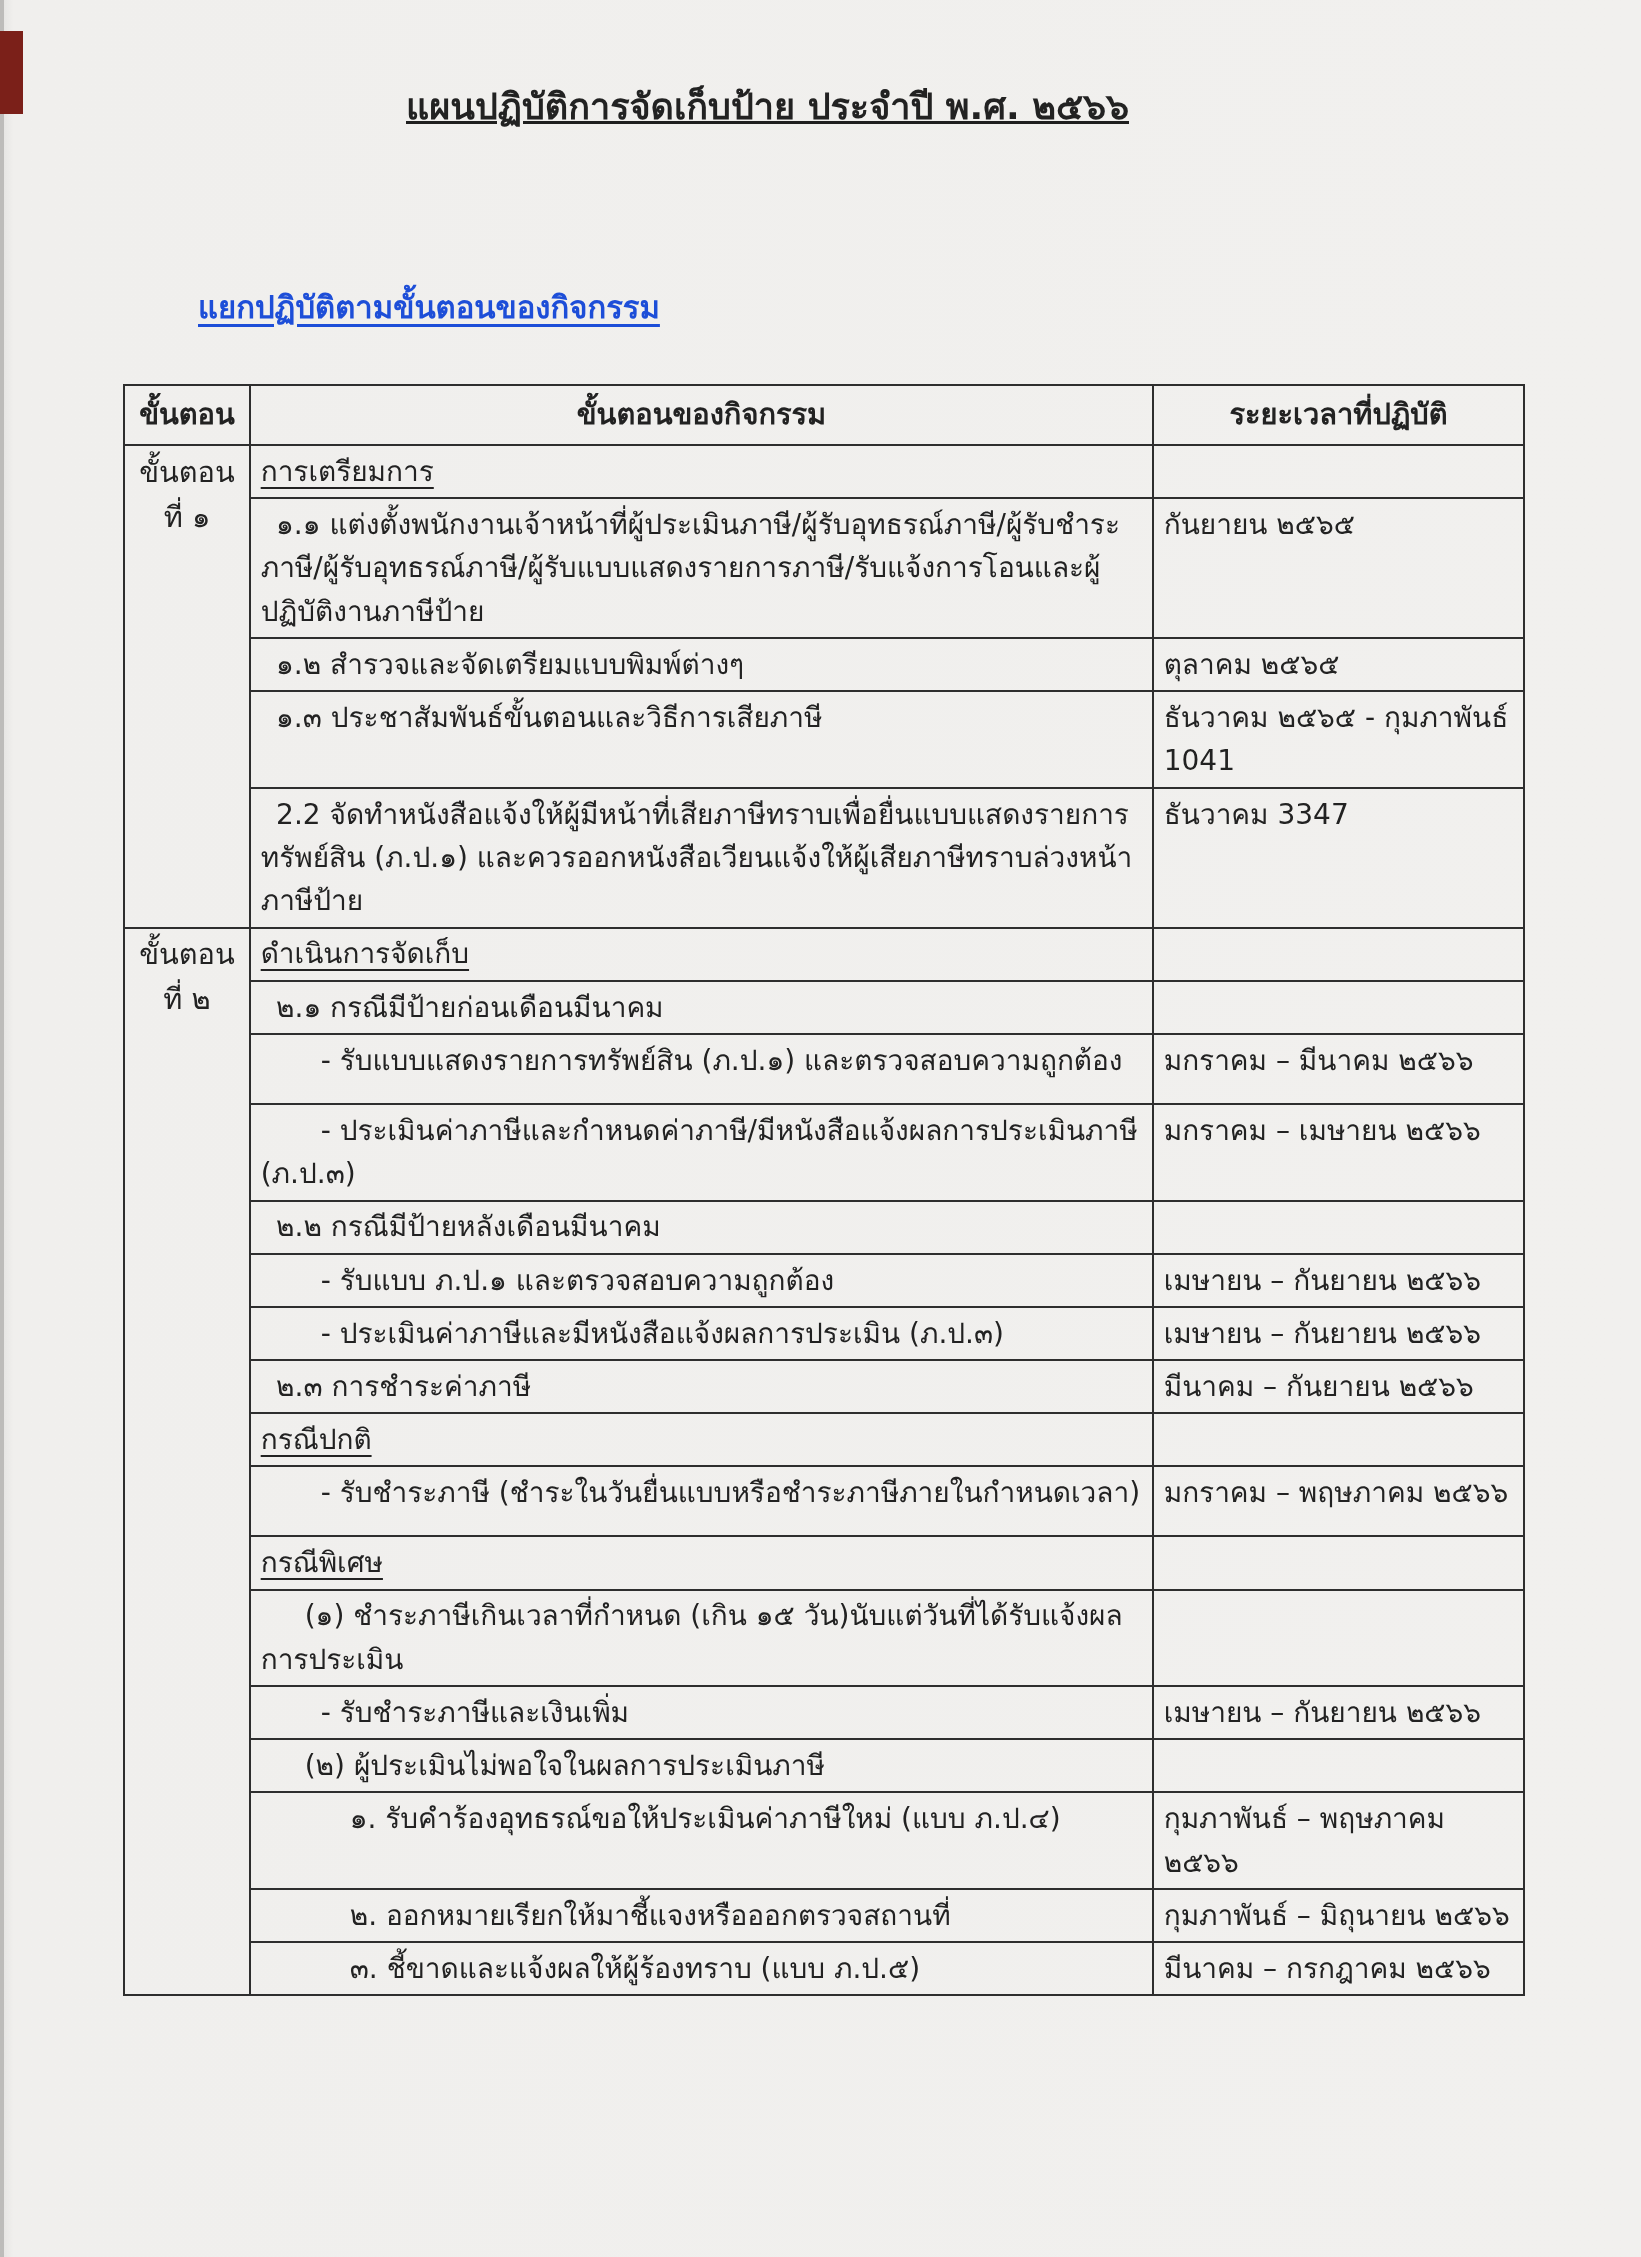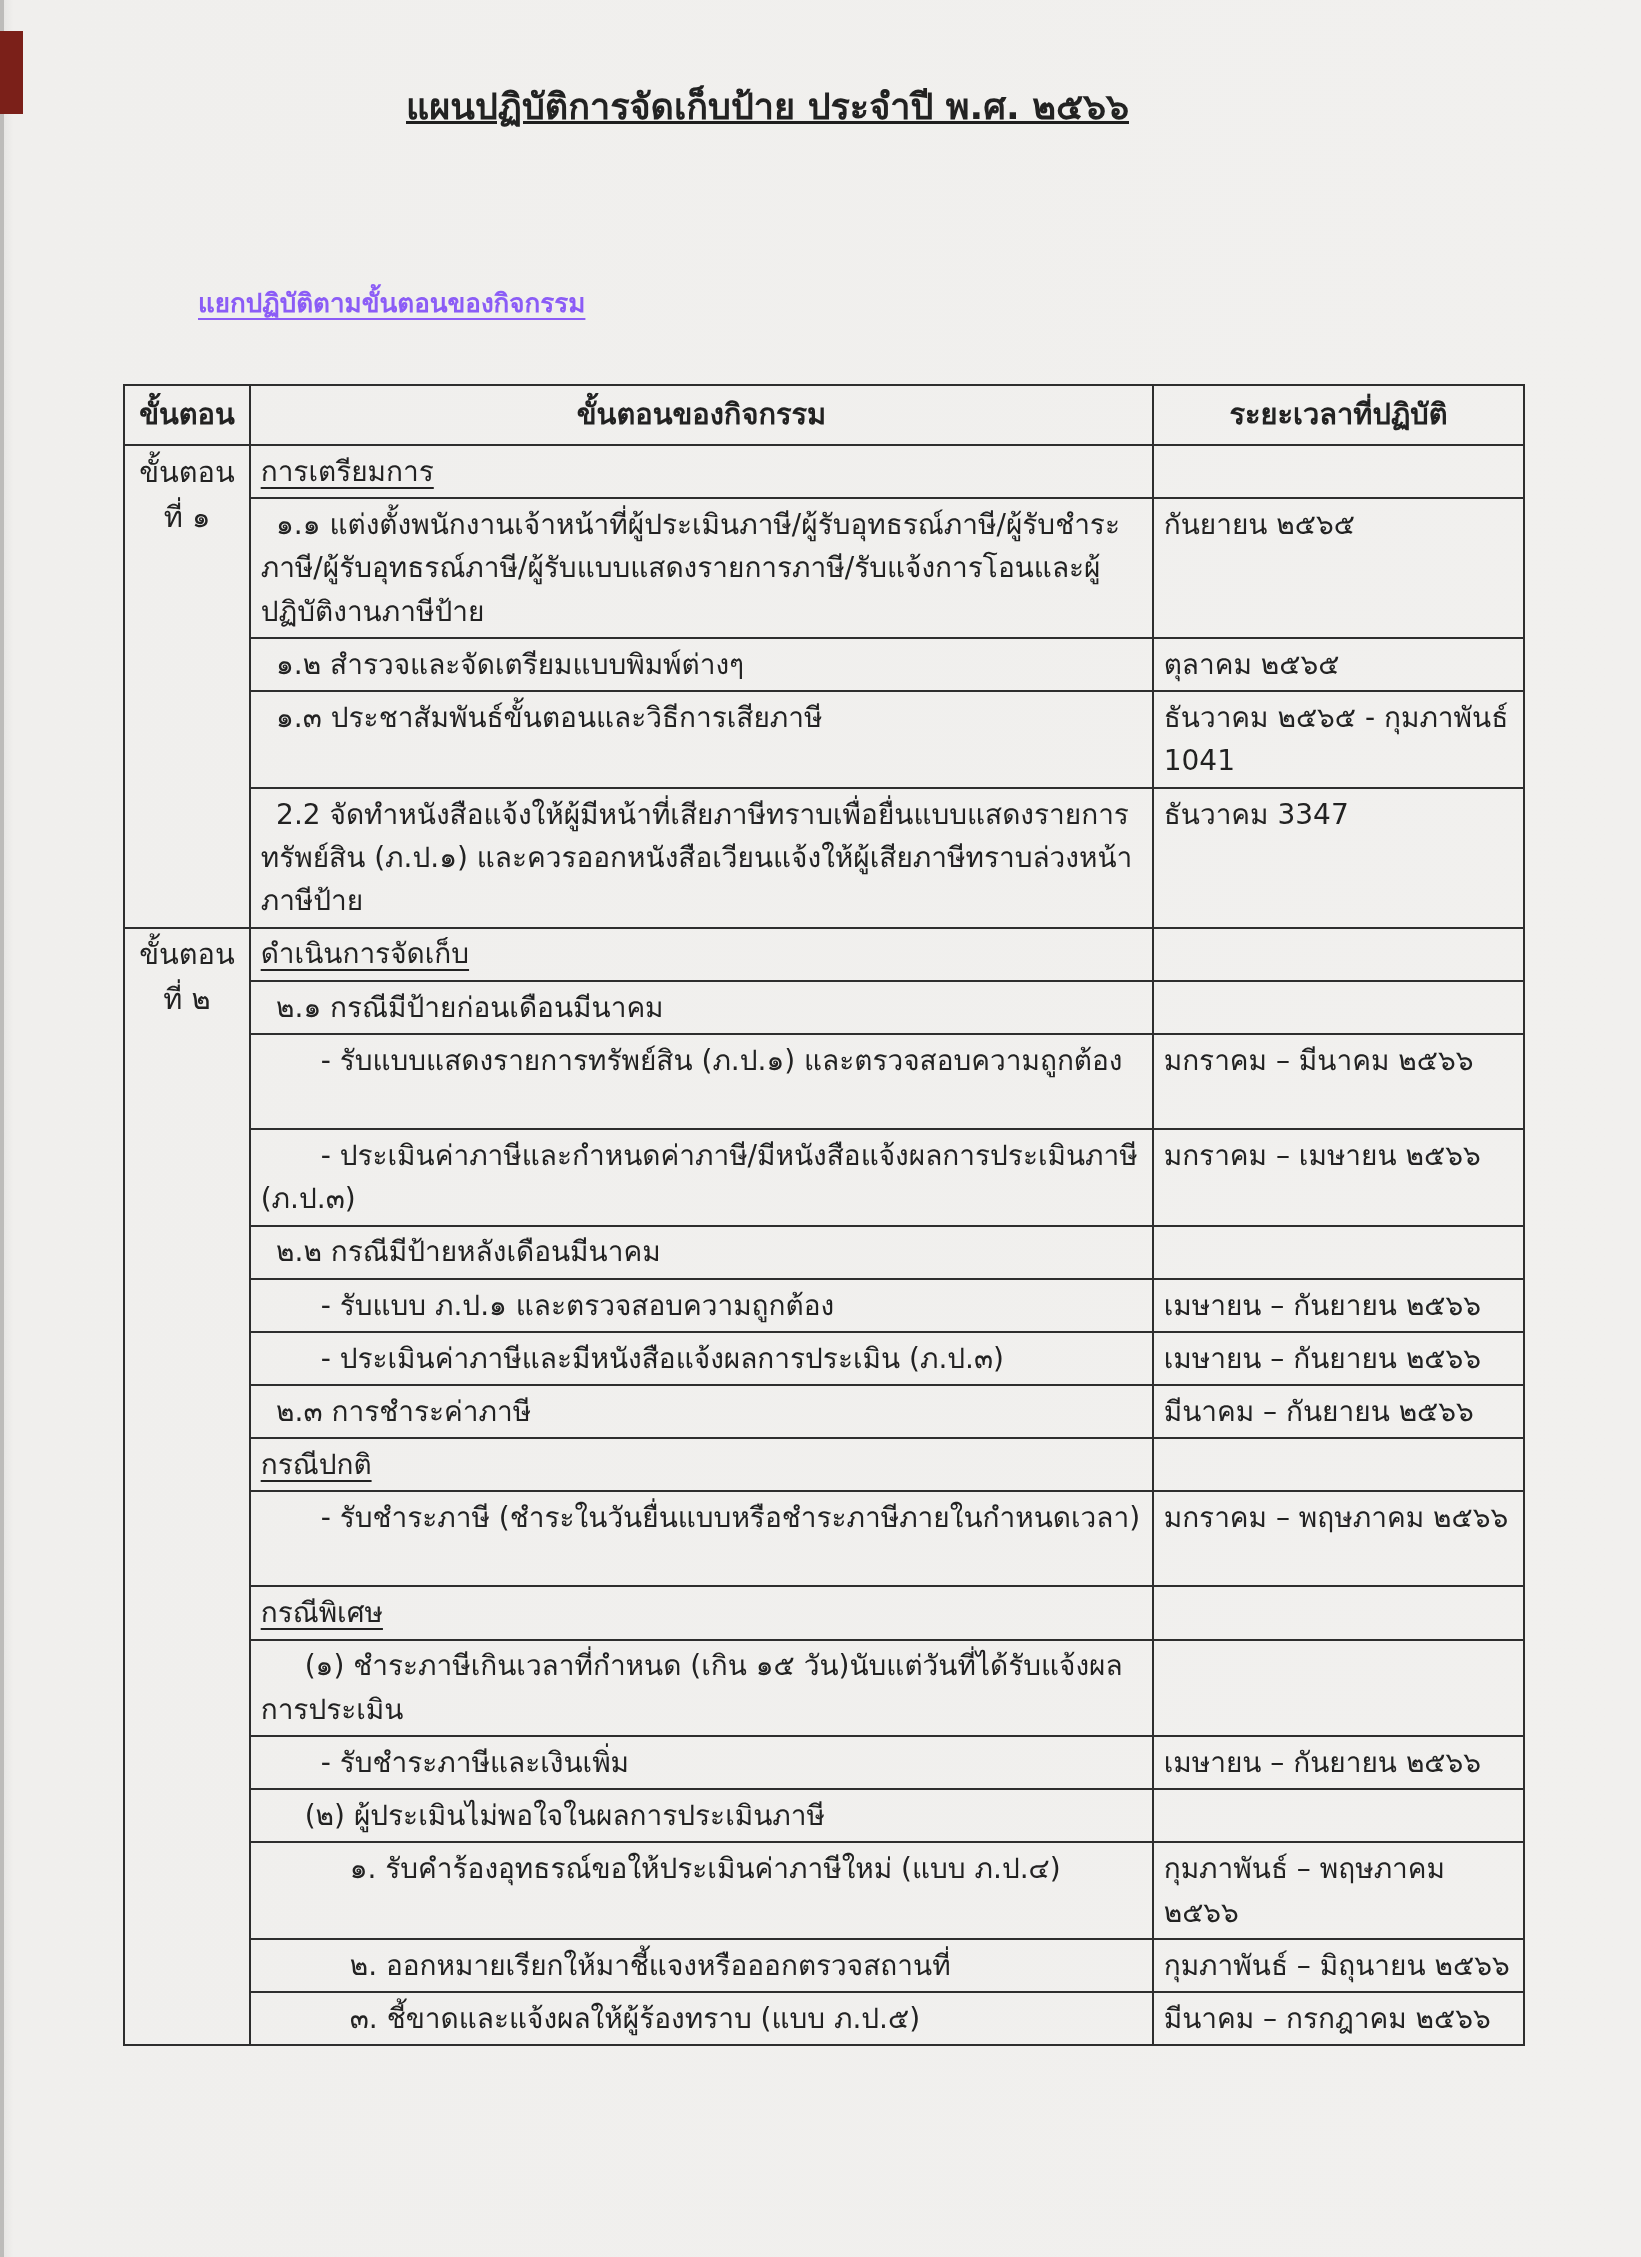--- a/index.html
+++ b/index.html
@@ -11,22 +11,22 @@
     position:relative;
     overflow:hidden;
   }
   .page{position:absolute;inset:0;background:linear-gradient(90deg,#e3e2e0 0px,#f0efed 13.5px,#f1f0ee 100%);}
   .scan-edge{position:absolute;left:0;top:0;width:3.9px;height:2257px;background:#bdbcba;}
   .red-mark{position:absolute;left:0;top:31px;width:23px;height:83px;background:#7b2019;}
   .titles{position:absolute;left:0;top:76px;width:1535px;text-align:center;text-decoration:underline;}
   .title-line{font-size:36px;font-weight:bold;line-height:62px;color:#222;}
   .section-heading{
     position:absolute;left:198px;top:282px;
-    font-size:26px;font-weight:bold;text-decoration:underline;
-    text-underline-offset:5.8px;color:#8b5cf6;
+    font-size:31px;font-weight:bold;text-decoration:underline;
+    text-underline-offset:5.8px;color:#1d4ed8;
   }
   table.plan{
     position:absolute;left:123px;top:384px;
     width:1400px;border-collapse:collapse;table-layout:fixed;
     font-size:28px;color:#222;
   }
   table.plan col.c1{width:126px;}
   table.plan col.c2{width:903px;}
   table.plan col.c3{width:371px;}
   table.plan th, table.plan td{
@@ -34,21 +34,21 @@
     padding:3.9px 9.7px;
     vertical-align:top;
     line-height:1.55;
     font-weight:normal;
     background:transparent;
   }
   table.plan th{font-weight:bold;text-align:center;vertical-align:middle;height:50px;font-size:29px;margin-left:18px;}
   td.step{font-weight:bold;text-align:center;padding-top:9.7px;font-size:29px;}
   td.activity{padding-left:9.7px;padding-right:13.5px;margin-top:30px;}
   td.period{padding-left:13.5px;}
-  .h1{height:46px;} .h2{height:95px;} .h3{height:133px;}
+  .h1{height:46px;} .h2{height:70px;} .h3{height:133px;}
   .sec{font-weight:bold;text-decoration:underline;text-underline-offset:5.8px;padding-left:7.7px;}
   .ti-item{text-indent:15.4px;}
   .ti-dash{text-indent:60px;}
   .ti-paren{text-indent:44px;}
   .ti-num{text-indent:89px;}
 </style>
 </head>
 <body>
 
 <div class="page"></div>

